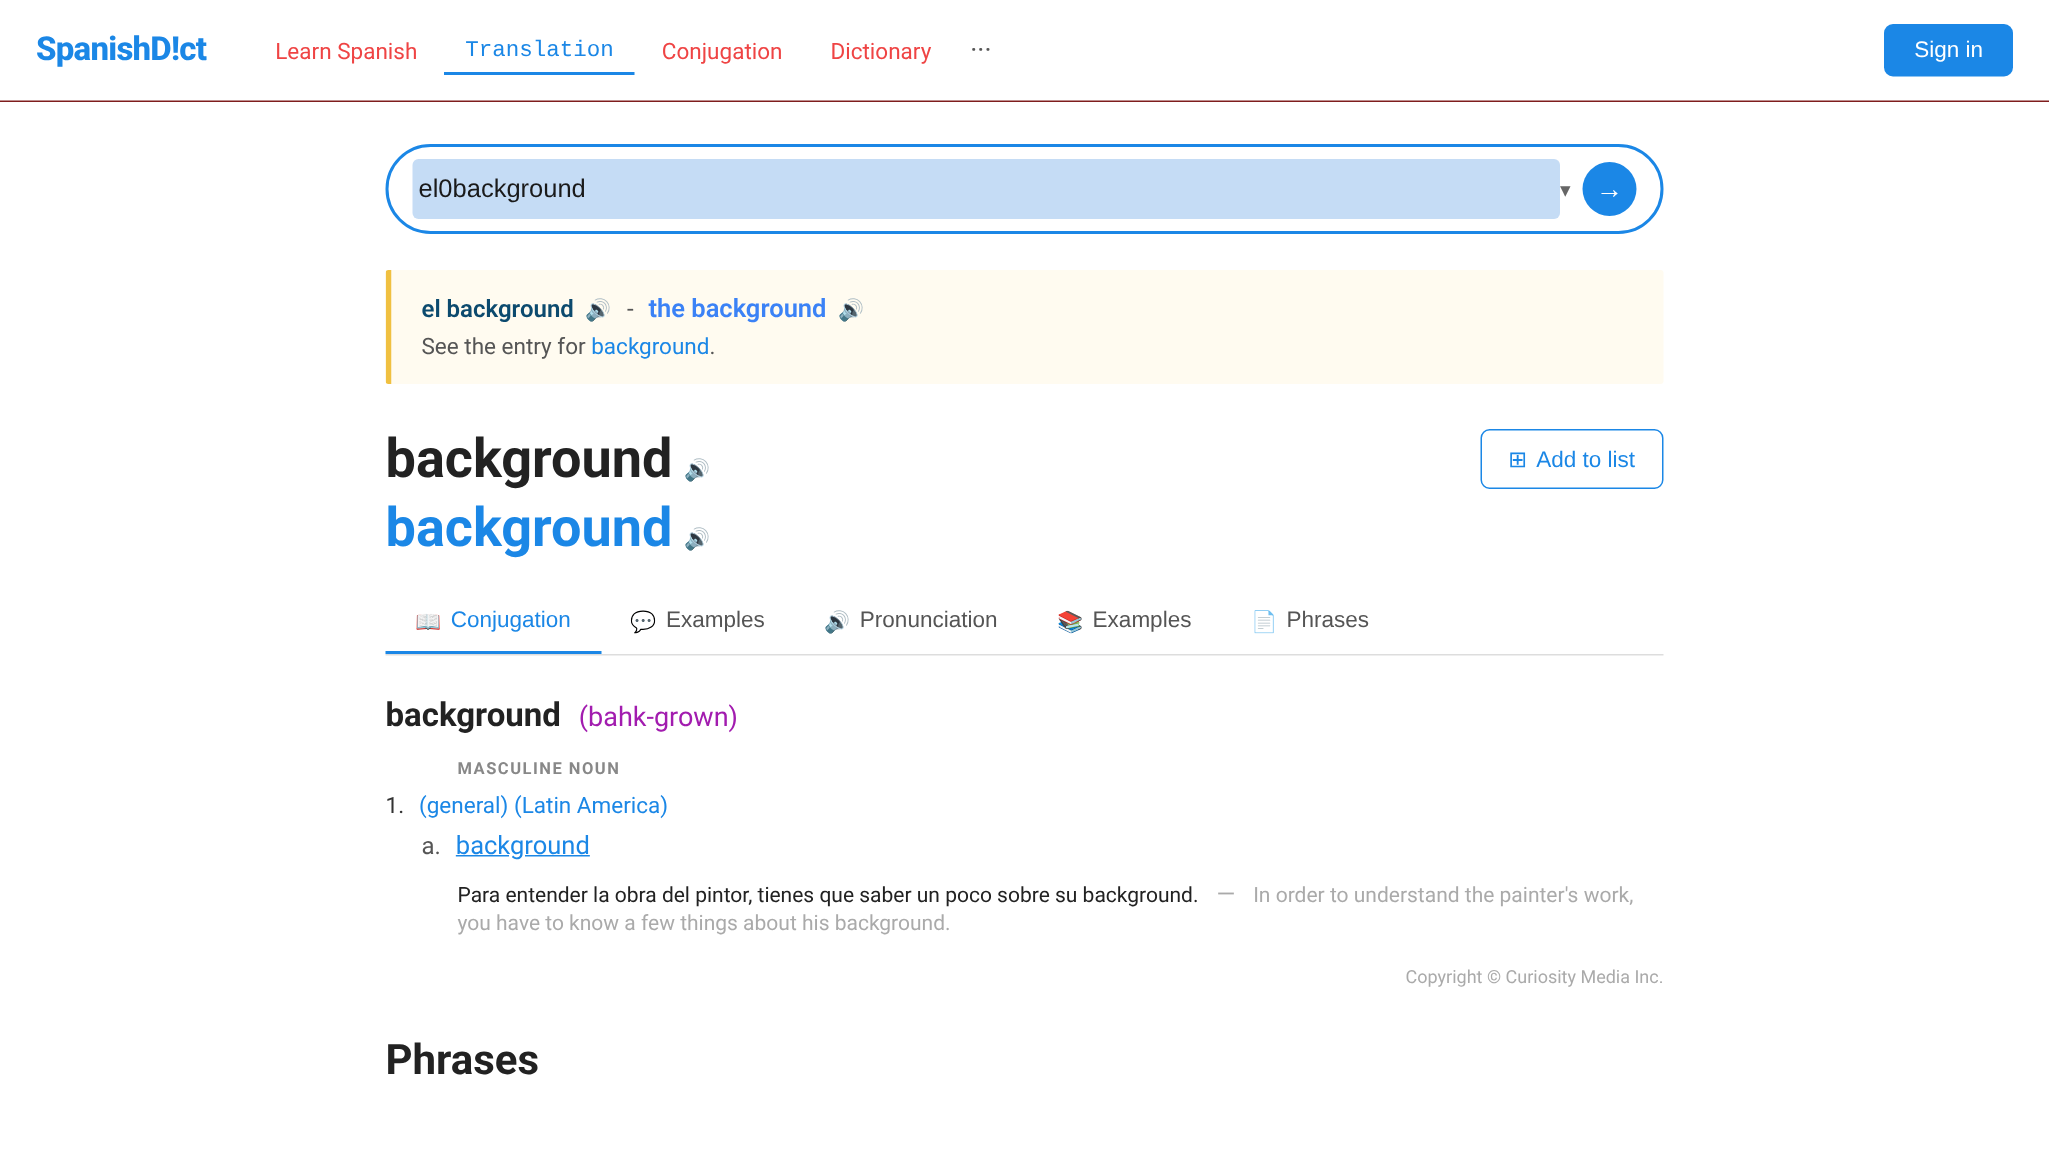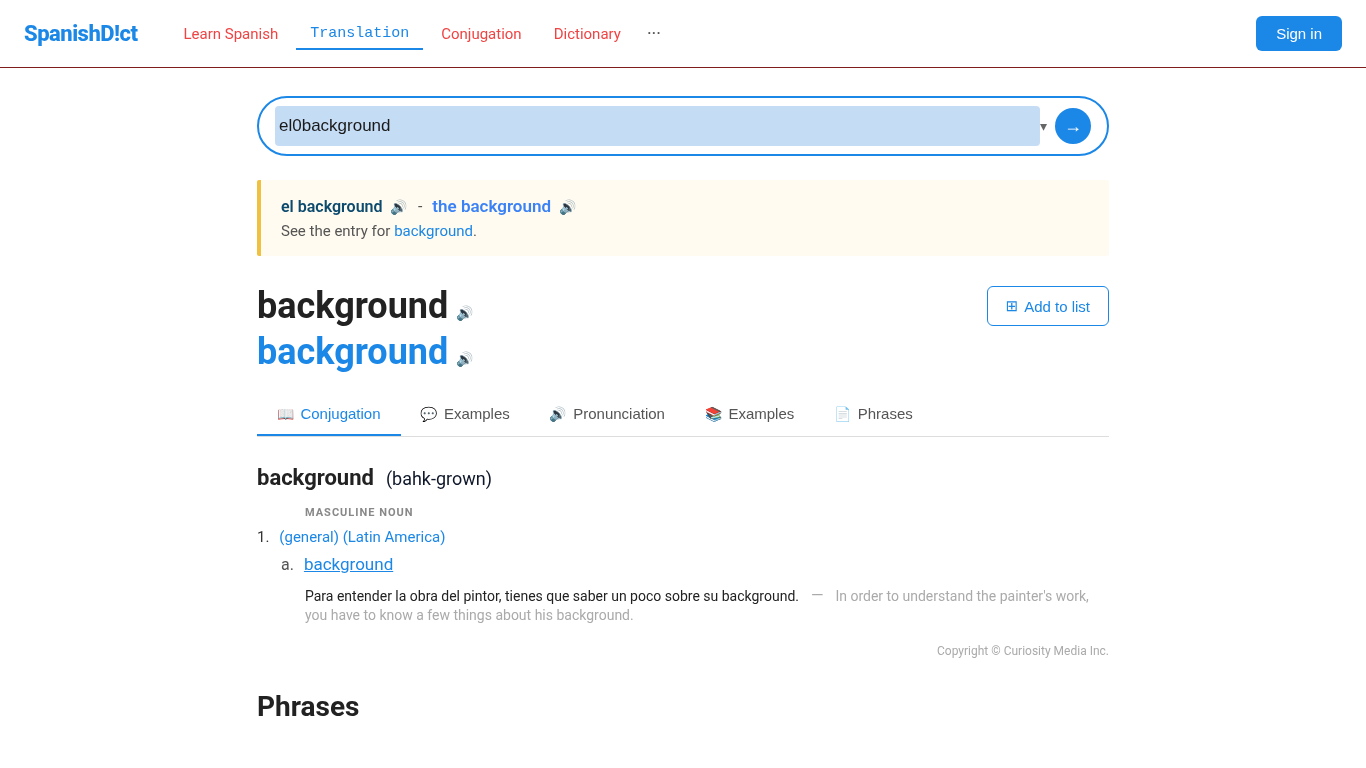--- a/index.html
+++ b/index.html
@@ -73,21 +73,21 @@
       display: flex; align-items: center; gap: 6px;
       padding: 12px 20px; font-size: 15px; color: #555;
       cursor: pointer; border-bottom: 2px solid transparent;
       text-decoration: none; background: none; border-top: none; border-left: none; border-right: none;
     }
     .tab.active { color: #1b87e6; border-bottom: 2px solid #1b87e6; }
     .tab-icon { font-size: 14px; }
 
     
     .dict-word { font-size: 22px; font-weight: 700; color: #222; }
-    .dict-pronunciation { color: #0f172a; font-size: 18px; font-weight: 400; margin-left: 8px; }
+    .dict-pronunciation { color: #a21caf; font-size: 18px; font-weight: 400; margin-left: 8px; }
     .noun-label { font-size: 11px; font-weight: 700; color: #888; letter-spacing: 1px; text-transform: uppercase; margin: 16px 0 8px; padding-left: 48px; }
     .definition-number { margin-bottom: 12px; }
     .def-num { color: #333; font-size: 15px; margin-right: 6px; }
     .def-tag { color: #1b87e6; font-size: 15px; }
     .def-letter { margin-left: 24px; margin-top: 8px; }
     .def-letter .letter { color: #555; margin-right: 6px; }
     .def-word { color: #1b87e6; font-size: 17px; }
     .example-sentence { margin: 12px 0 4px 24px; }
     .example-es { color: #222; font-size: 14px; }
     .example-separator { color: #aaa; margin: 0 8px; }

